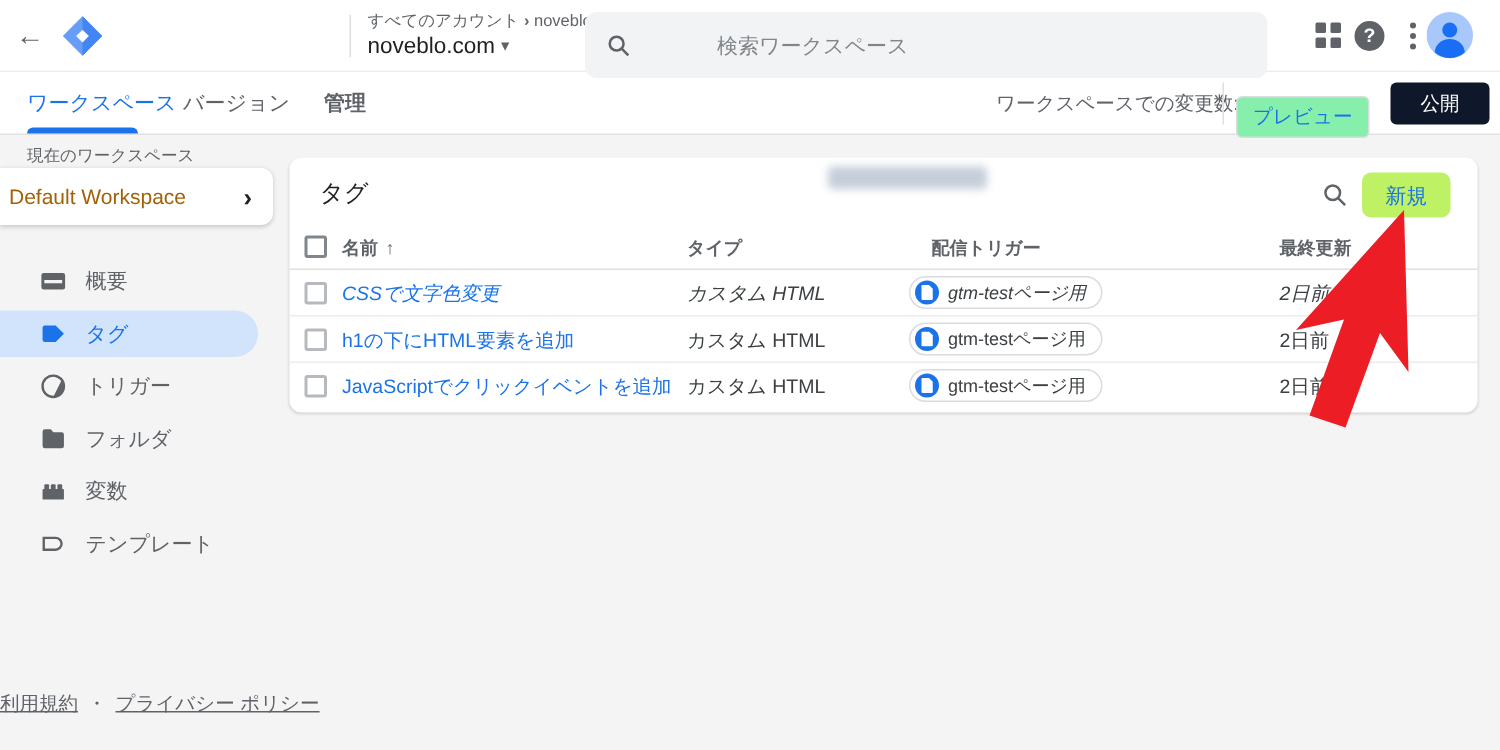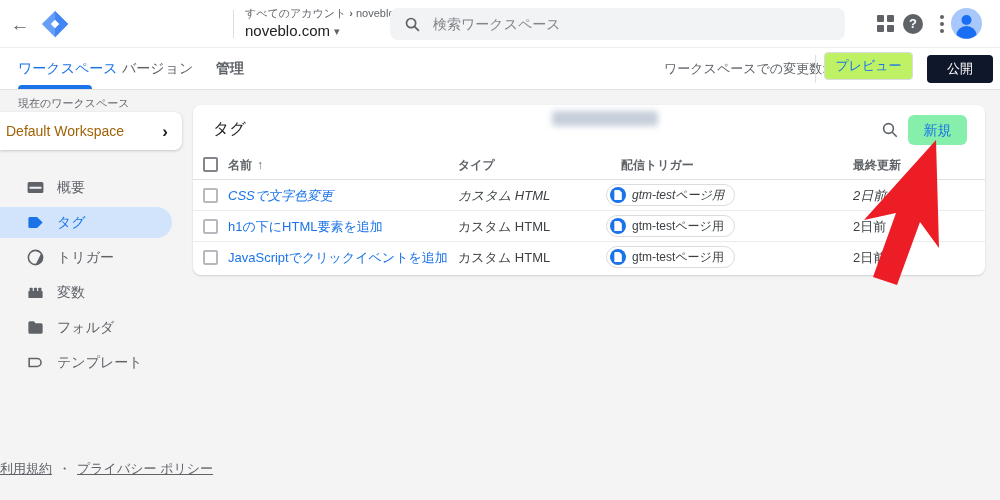--- a/index.html
+++ b/index.html
@@ -11,59 +11,59 @@
   .topbar { position:absolute; left:0; top:0; width:1000px; height:48px; background:#fff; border-bottom:1px solid #eeeeee; z-index:5; }
   .back-btn { position:absolute; left:8px; top:13px; width:24px; height:24px; color:#5f6368; font-size:19px; line-height:24px; text-align:center; cursor:pointer; }
   .gtm-logo { position:absolute; left:40px; top:9px; width:30px; height:30px; }
   .app-title { position:absolute; left:84px; top:13px; font-size:18px; color:#5f6368; letter-spacing:.3px; }
   .top-divider { position:absolute; left:233px; top:10px; width:1px; height:28px; background:#dadce0; }
   .crumb-wrap { position:absolute; left:245px; top:6px; }
   .crumb-small { font-size:11px; color:#5f6368; white-space:nowrap; }
   .crumb-small .sep { margin:0 3px; font-weight:bold; }
   .container-row { margin-top:1px; font-size:15px; color:#202124; font-weight:500; cursor:pointer; }
   .container-row .caret { font-size:11px; color:#5f6368; margin-left:4px; vertical-align:1px; }
-  .searchbar { position:absolute; left:390px; top:8px; width:455px; height:32px; background:#f1f3f4; border-radius:8px; display:flex; align-items:center; padding-left:14px; }
+  .searchbar { position:absolute; left:390px; top:8px; width:455px; height:44px; background:#f1f3f4; border-radius:8px; display:flex; align-items:center; padding-left:14px;gap:45px; }
   .searchbar svg { flex:0 0 auto; }
   .searchbar input { border:none; outline:none; background:transparent; font-size:14px; color:#3c4043; margin-left:12px; width:380px; font-family:inherit; }
   .searchbar input::placeholder { color:#80868b; opacity:1; }
   .apps-icon { position:absolute; left:877px; top:15px; width:17px; height:17px; display:grid; grid-template-columns:7px 7px; grid-template-rows:7px 7px; gap:3px; cursor:pointer; }
   .apps-icon span { background:#5f6368; border-radius:1px; }
   .help-icon { position:absolute; left:903px; top:14px; width:20px; height:20px; border-radius:50%; background:#5f6368; color:#fff; font-size:13px; font-weight:bold; text-align:center; line-height:20px; cursor:pointer; }
   .more-icon { position:absolute; left:938px; top:13px; width:8px; height:22px; display:flex; flex-direction:column; justify-content:space-between; align-items:center; padding:2px 0; cursor:pointer; }
   .more-icon span { width:4px; height:4px; border-radius:50%; background:#5f6368; }
   .avatar { position:absolute; left:951px; top:8px; width:31px; height:31px; border-radius:50%; cursor:pointer; }
 
   
   .tabbar { position:absolute; left:0; top:48px; width:1000px; height:42px; background:#fff; border-bottom:1px solid #dfe1e5; z-index:4; }
   .tab { position:absolute; top:0; height:41px; line-height:41px; font-size:14px; color:#5f6368; cursor:pointer; }
   .tab.active { color:#1a73e8; font-weight:500; }
   .tab-underline { position:absolute; left:18px; top:37px; width:74px; height:4px; background:#1a73e8; border-radius:4px 4px 0 0; }
   .redacted-id { position:absolute; left:552px; top:63px; width:106px; height:15px; background:#8d9db4; opacity:.5; border-radius:3px; filter:blur(3px); }
   .changes-text { position:absolute; left:664px; top:0; height:41px; line-height:41px; font-size:13px; color:#5f6368; }
   .tabbar-divider { position:absolute; left:815px; top:7px; width:1px; height:28px; background:#e0e0e0; }
-  .btn-preview { position:absolute; left:824px; top:4px; width:89px; height:28px; background:#bef264; border:1px solid #dadce0; border-radius:4px; color:#1a73e8; font-size:13px; font-weight:500; text-align:center; line-height:26px; cursor:pointer; }
+  .btn-preview { position:absolute; left:824px; top:16px; width:89px; height:28px; background:#86efac; border:1px solid #dadce0; border-radius:4px; color:#1a73e8; font-size:13px; font-weight:500; text-align:center; line-height:26px; cursor:pointer; }
   .btn-publish { position:absolute; left:927px; top:7px; width:66px; height:28px; background:#0f172a; border:none; border-radius:4px; color:#fff; font-size:13px; font-weight:500; text-align:center; line-height:28px; cursor:pointer; }
 
   
   .current-ws-label { position:absolute; left:18px; top:96px; font-size:11px; color:#5f6368; }
   .ws-card { position:absolute; left:0; top:112px; width:182px; height:38px; background:#fff; border-radius:0 8px 8px 0; box-shadow:0 1px 3px rgba(60,64,67,.25); display:flex; align-items:center; cursor:pointer; }
   .ws-name { margin-left:6px; font-size:14px; font-weight:500; color:#a16207; flex:1; }
   .ws-chevron { margin-right:14px; font-size:17px; color:#202124; font-weight:bold; line-height:1; }
   .nav { position:absolute; left:0; top:170px; width:185px; }
   .nav-item { position:relative; width:182px; height:35px; display:flex; align-items:center; cursor:pointer; }
   .nav-item .pill { position:absolute; left:0; top:2px; width:172px; height:31px; background:#d2e3fc; border-radius:0 18px 18px 0; }
   .nav-icon { position:relative; margin-left:25px; width:20px; height:20px; display:flex; align-items:center; justify-content:center; }
   .nav-label { position:relative; margin-left:12px; font-size:14px; color:#5f6368; }
   .nav-item.active .nav-label { color:#1a73e8; font-weight:500; }
 
   
   .card { position:absolute; left:193px; top:105px; width:792px; height:170px; background:#fff; border-radius:8px; box-shadow:0 1px 2px rgba(60,64,67,.2); }
   .card-title { position:absolute; left:20px; top:14px; font-size:16px; color:#202124; }
   .card-search { position:absolute; left:685px; top:13px; width:24px; height:24px; display:flex; align-items:center; justify-content:center; cursor:pointer; }
-  .btn-new { position:absolute; left:715px; top:10px; width:59px; height:30px; background:#86efac; border:none; border-radius:6px; color:#1a73e8; font-size:14px; font-weight:500; text-align:center; line-height:30px; cursor:pointer; }
+  .btn-new { position:absolute; left:715px; top:10px; width:59px; height:30px; background:#bef264; border:none; border-radius:6px; color:#1a73e8; font-size:14px; font-weight:500; text-align:center; line-height:30px; cursor:pointer; }
   .thead { position:absolute; left:0; top:45px; width:792px; height:30px; border-bottom:1px solid #e0e0e0; font-size:12px; color:#5f6368; font-weight:bold; }
   .thead .cb { top:7px; }
   .col-name { position:absolute; left:35px; top:0; height:30px; line-height:30px; }
   .col-type { position:absolute; left:265px; top:0; height:30px; line-height:30px; }
   .col-trigger { position:absolute; left:408px; top:0; height:30px; line-height:30px;margin-left:20px; }
   .col-updated { position:absolute; left:660px; top:0; height:30px; line-height:30px; }
   .sort-arrow { margin-left:5px; font-weight:normal; color:#5f6368; }
   .trow { position:absolute; left:0; width:792px; height:31px; border-bottom:1px solid #ececec; }
   .trow:last-of-type { border-bottom:none; }
   .cb { position:absolute; left:10px; top:8px; width:15px; height:15px; border:2px solid #b6b9be; border-radius:2px; background:#fff; cursor:pointer; }
@@ -173,35 +173,35 @@
         <svg width="19" height="19" viewBox="0 0 24 24">
             <circle cx="12" cy="12" r="9" fill="none" stroke="#5f6368" stroke-width="2"></circle>
             <path d="M12 3 a9 9 0 0 1 0 18 L19 7 Z" fill="#5f6368"></path>
           </svg>
       </span>
       <span class="nav-label">トリガー</span>
     </div>
     <div class="nav-item">
       <span class="nav-icon">
         <svg width="19" height="19" viewBox="0 0 24 24" fill="#5f6368">
+            <path d="M3 6 a2 2 0 0 1 2 -2 h5 l2 2.5 h7 a2 2 0 0 1 2 2 v9.5 a2 2 0 0 1 -2 2 h-14 a2 2 0 0 1 -2 -2 Z"></path>
+          </svg>
+      </span>
+      <span class="nav-label">フォルダ</span>
+    </div>
+    <div class="nav-item">
+      <span class="nav-icon">
+        <svg width="19" height="19" viewBox="0 0 24 24" fill="#5f6368">
             <rect x="3" y="10" width="18" height="9" rx="1"></rect>
             <rect x="4.5" y="6" width="4" height="5" rx="1"></rect>
             <rect x="10" y="6" width="4" height="5" rx="1"></rect>
             <rect x="15.5" y="6" width="4" height="5" rx="1"></rect>
           </svg>
       </span>
       <span class="nav-label">変数</span>
-    </div>
-    <div class="nav-item">
-      <span class="nav-icon">
-        <svg width="19" height="19" viewBox="0 0 24 24" fill="#5f6368">
-            <path d="M3 6 a2 2 0 0 1 2 -2 h5 l2 2.5 h7 a2 2 0 0 1 2 2 v9.5 a2 2 0 0 1 -2 2 h-14 a2 2 0 0 1 -2 -2 Z"></path>
-          </svg>
-      </span>
-      <span class="nav-label">フォルダ</span>
     </div>
     <div class="nav-item">
       <span class="nav-icon">
         <svg width="19" height="19" viewBox="0 0 24 24" fill="none" stroke="#5f6368" stroke-width="2">
             <path d="M4 7 h10 a5 5 0 0 1 0 10 h-10 Z"></path>
           </svg>
       </span>
       <span class="nav-label">テンプレート</span>
     </div>
   </div>

